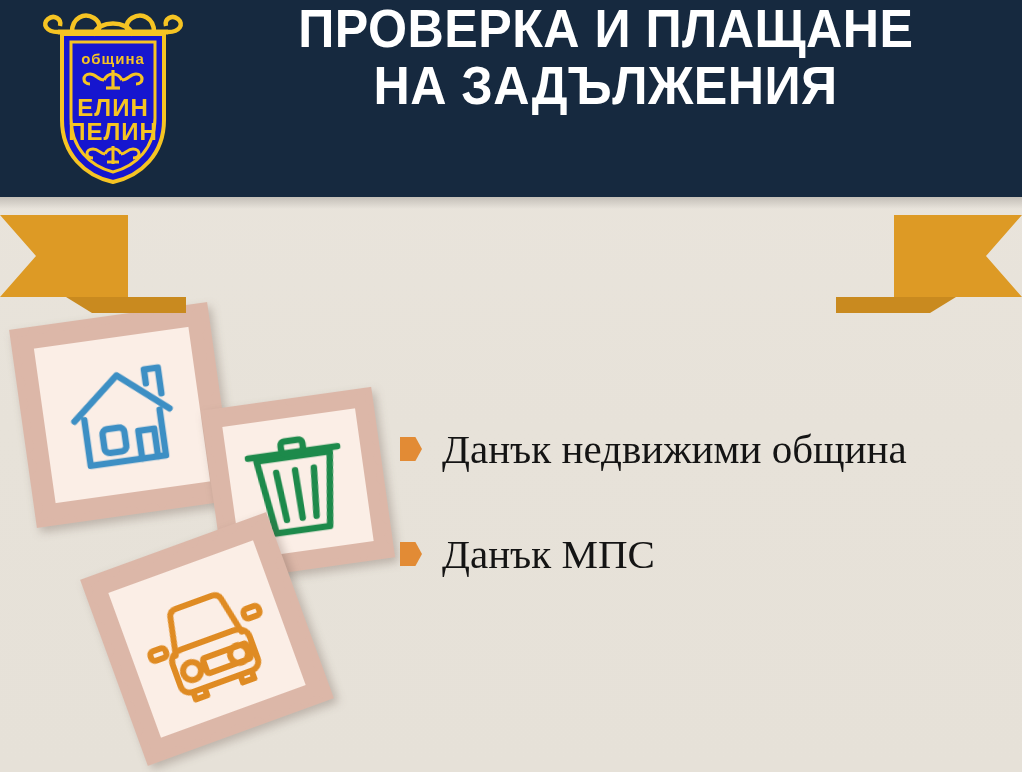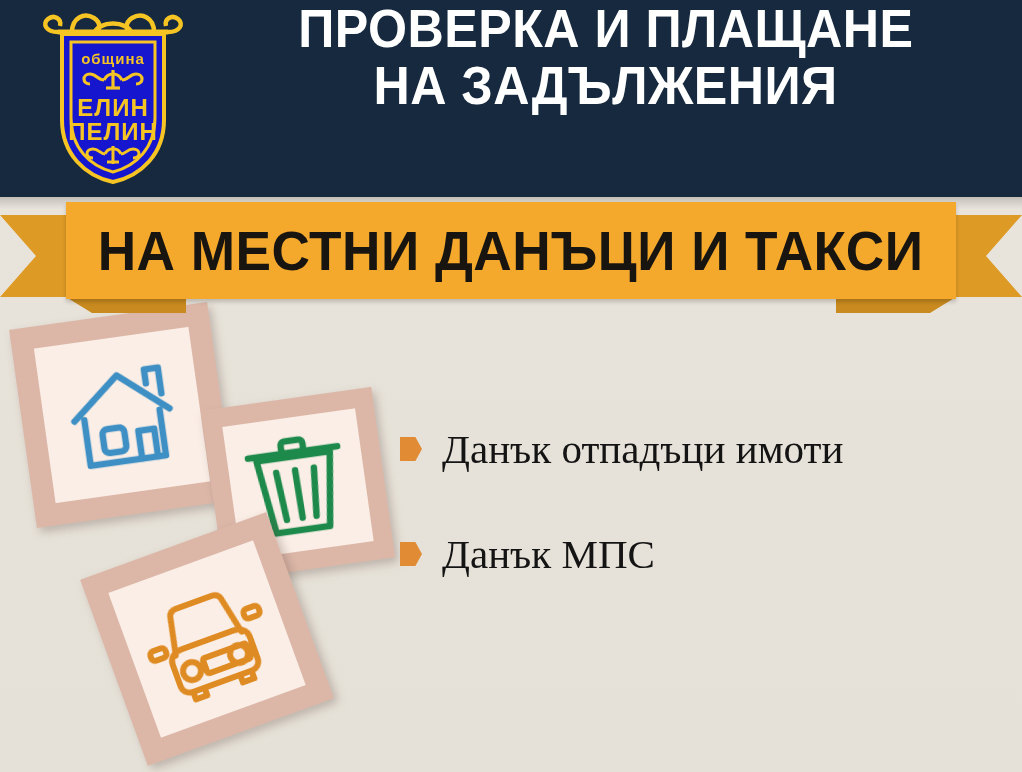--- a/index.html
+++ b/index.html
@@ -164,23 +164,20 @@
     </div>
   </div>
 
   <div class="header-shadow"></div>
 
   <div class="ribbon">
     <div class="ribbon-tail left"></div>
     <div class="ribbon-tail right"></div>
     <div class="ribbon-fold left"></div>
     <div class="ribbon-fold right"></div>
-    <div class="ribbon-main">
-      <span class="ribbon-text">НА МЕСТНИ ДАНЪЦИ И ТАКСИ</span>
-    </div>
   </div>
 
   <div class="stamp" style="left:22px;top:315px;width:200px;height:200px;transform:rotate(-8deg);">
     <svg viewBox="0 0 200 200" width="200" height="200" aria-hidden="true">
       <defs>
         <mask id="scallopA">
           <rect x="0" y="0" width="200" height="200" fill="#fff"></rect>
           <g fill="#000">
             <circle cx="12" cy="0" r="9"></circle>
               <circle cx="33" cy="0" r="9"></circle>
@@ -346,21 +343,21 @@
         <path d="M118 144 V152 H130 V144"></path>
         <rect x="40" y="92" width="16" height="10" rx="4"></rect>
         <rect x="142" y="84" width="16" height="10" rx="4"></rect>
       </g>
     </svg>
   </div>
 
   <div class="bullets">
     <div class="bullet-row">
       <span class="bullet-mark"></span>
-      <span class="bullet-text">Данък отпадъци имоти</span>
+      <span class="bullet-text">Данък недвижими община</span>
     </div>
     <div class="bullet-row">
       <span class="bullet-mark"></span>
       <span class="bullet-text">Данък МПС</span>
     </div>
   </div>
 
 </div>
 
 </body></html>

